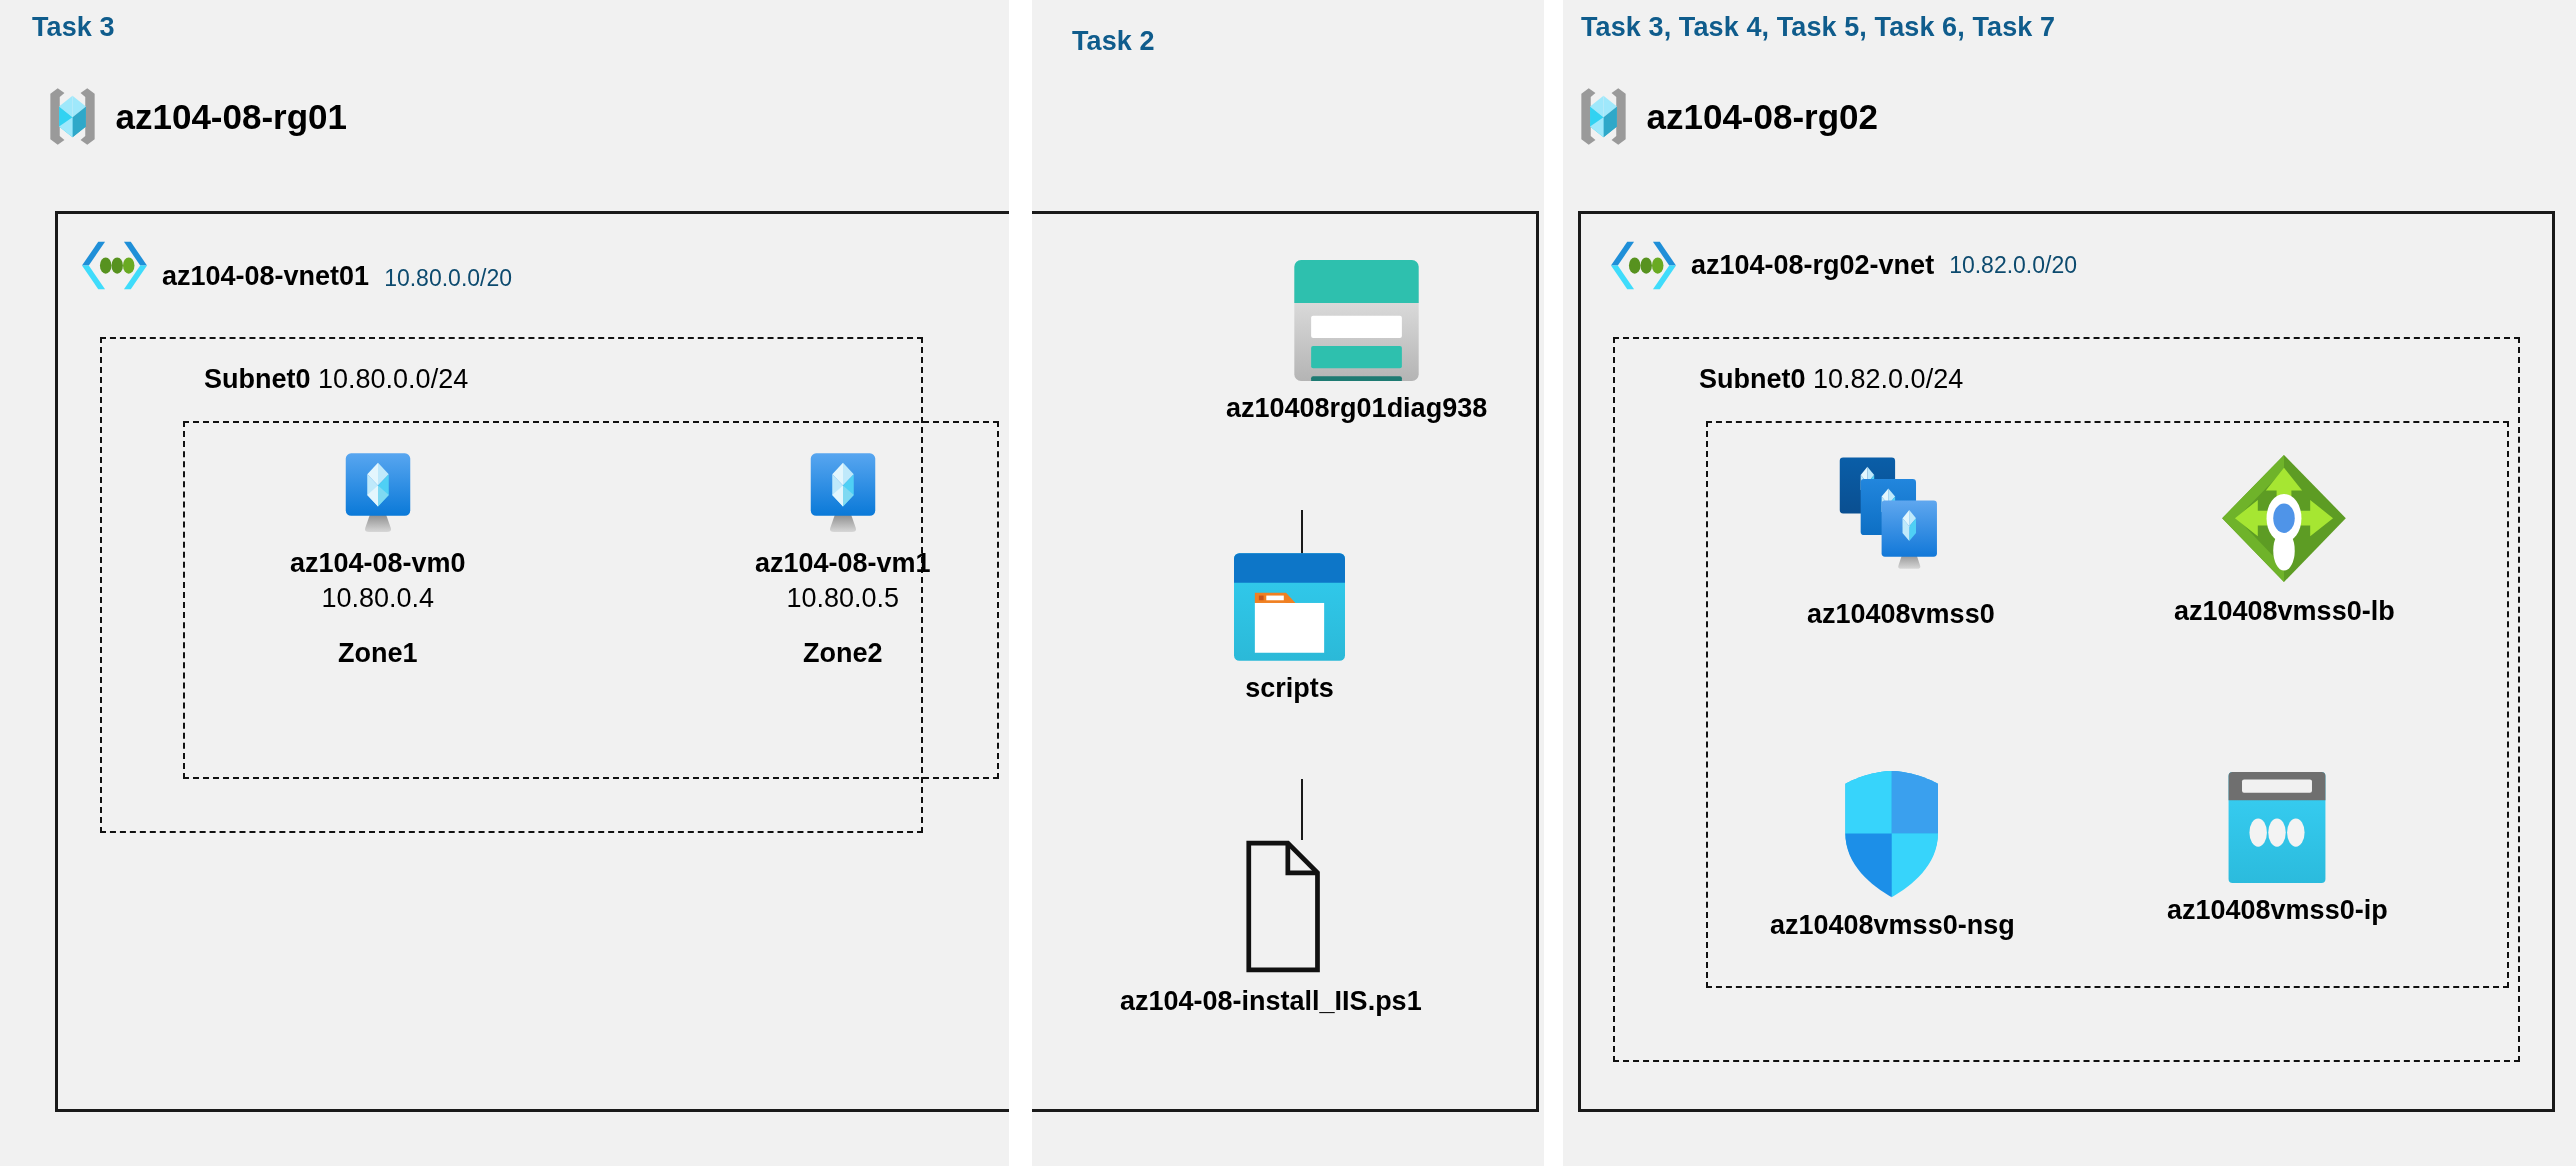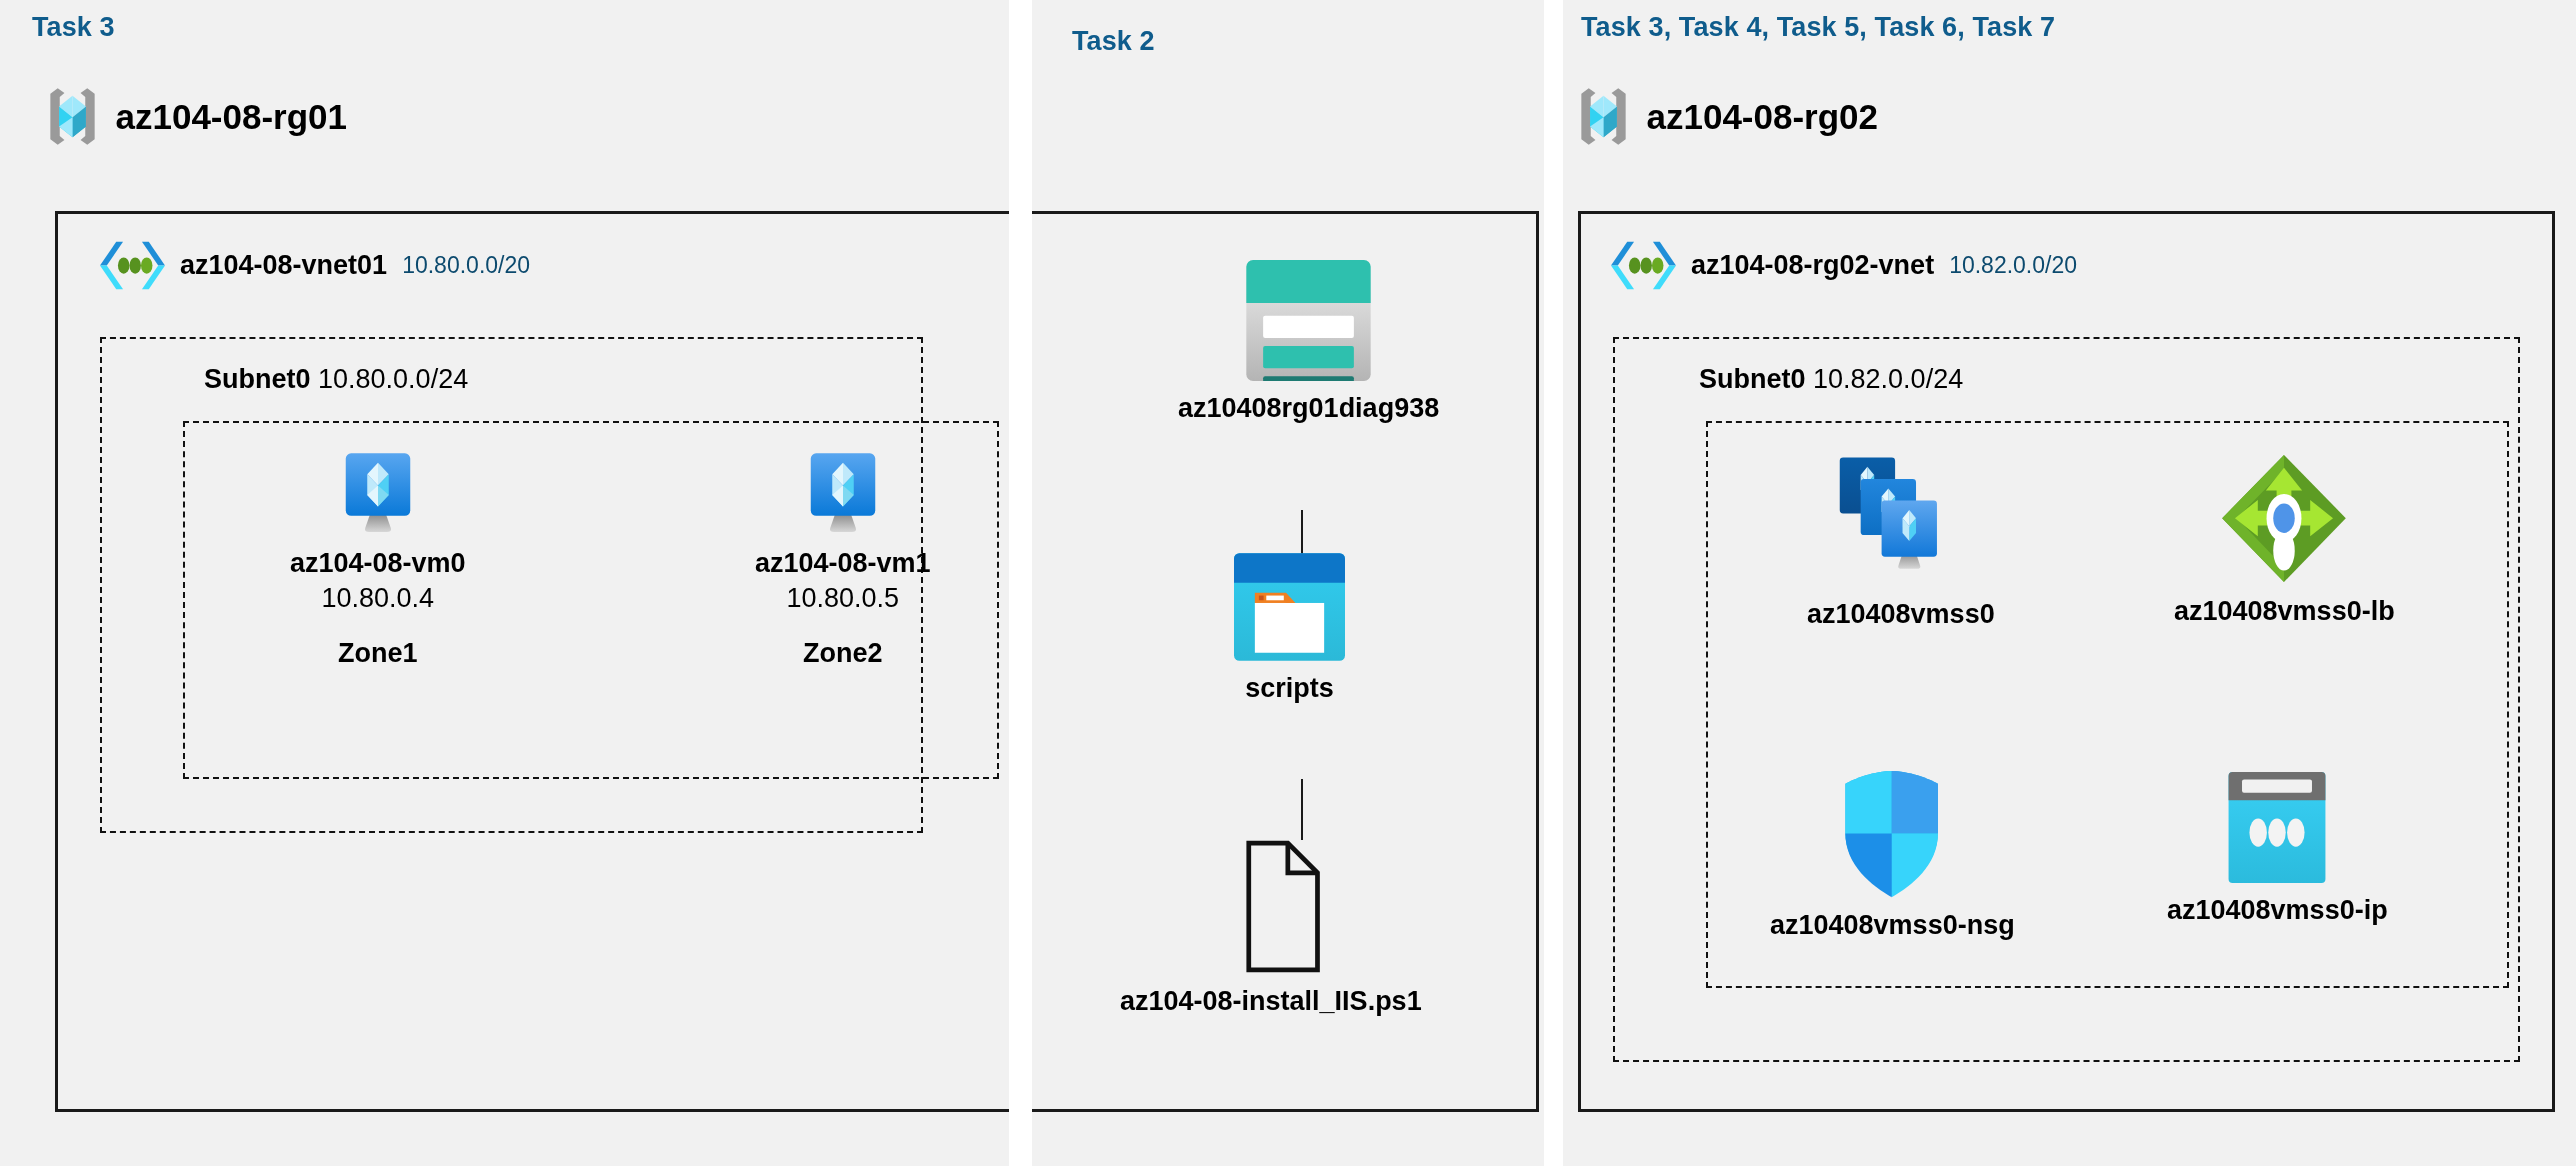--- a/index.html
+++ b/index.html
@@ -35,21 +35,21 @@
   #vnet01-box{left:55px;  top:211px; width:1478px; height:895px;}
   #vnet02-box{left:1578px;top:211px; width:971px; height:895px;}
 
   
   .gutter{position:absolute;background:#ffffff;top:0;height:1166px;}
   #gutter-1{left:1009px;width:23px;}
   #gutter-2{left:1545px;width:18px;}
 
   
   .vnet-row{position:absolute;display:flex;align-items:center;gap:15px;}
-  #vnet01-row{left:100px; top:239px;}
+  #vnet01-row{left:82px; top:239px;align-items:flex-end;}
   #vnet02-row{left:1611px;top:239px;}
   .vnet-name{font-size:27px;font-weight:bold;color:#000;white-space:nowrap;}
   .vnet-cidr{font-size:23px;font-weight:normal;color:#0c4a6e;white-space:nowrap;}
 
   
   .subnet-box{position:absolute;border:2.7px dashed #111;}
   #subnet01-box{left:100px; top:337px; width:819px; height:492px;}
   #subnet02-box{left:1613px;top:337px; width:903px; height:721px;}
 
   .subnet-label{position:absolute;font-size:27px;white-space:nowrap;}
@@ -64,21 +64,21 @@
 
   
   .node{position:absolute;display:flex;flex-direction:column;align-items:center;}
   .node-label{font-size:27px;font-weight:bold;color:#000;white-space:nowrap;margin-top:12px;text-align:center;}
   .node-sub{font-size:27px;font-weight:normal;color:#000;white-space:nowrap;margin-top:4px;text-align:center;}
   .node-zone{font-size:27px;font-weight:bold;color:#000;white-space:nowrap;margin-top:24px;text-align:center;}
 
   #node-vm0 {left:290px;  top:452px;}
   #node-vm1 {left:755px; top:452px;}
 
-  #node-storage{left:1178px;top:260px;}
+  #node-storage{left:1226px;top:260px;}
   #node-scripts{left:1234px;top:547px;margin-top:6px;}
   #node-file   {left:1120px;top:839px;}
 
   #node-vmss {left:1807px; top:452px;}
   #node-lb   {left:2174px; top:453px;}
   #node-nsg  {left:1770px; top:769px;}
   #node-ip   {left:2167px; top:772px;}
 
   
   .connector{position:absolute;width:2px;background:#1a1a1a;}

